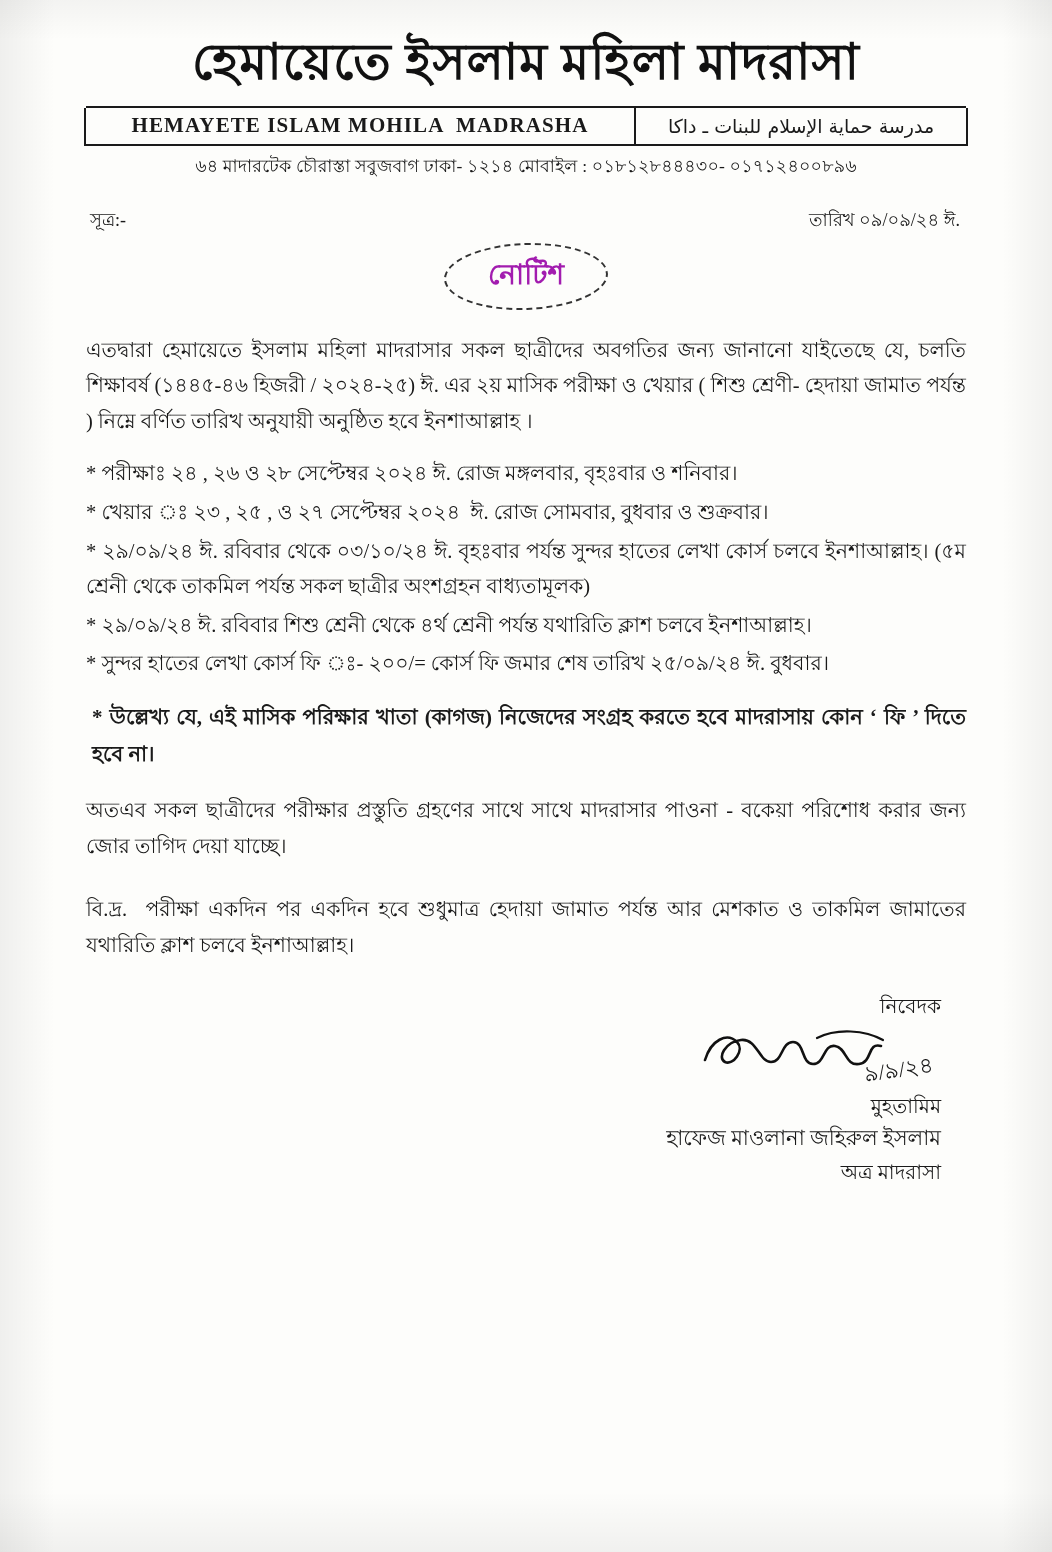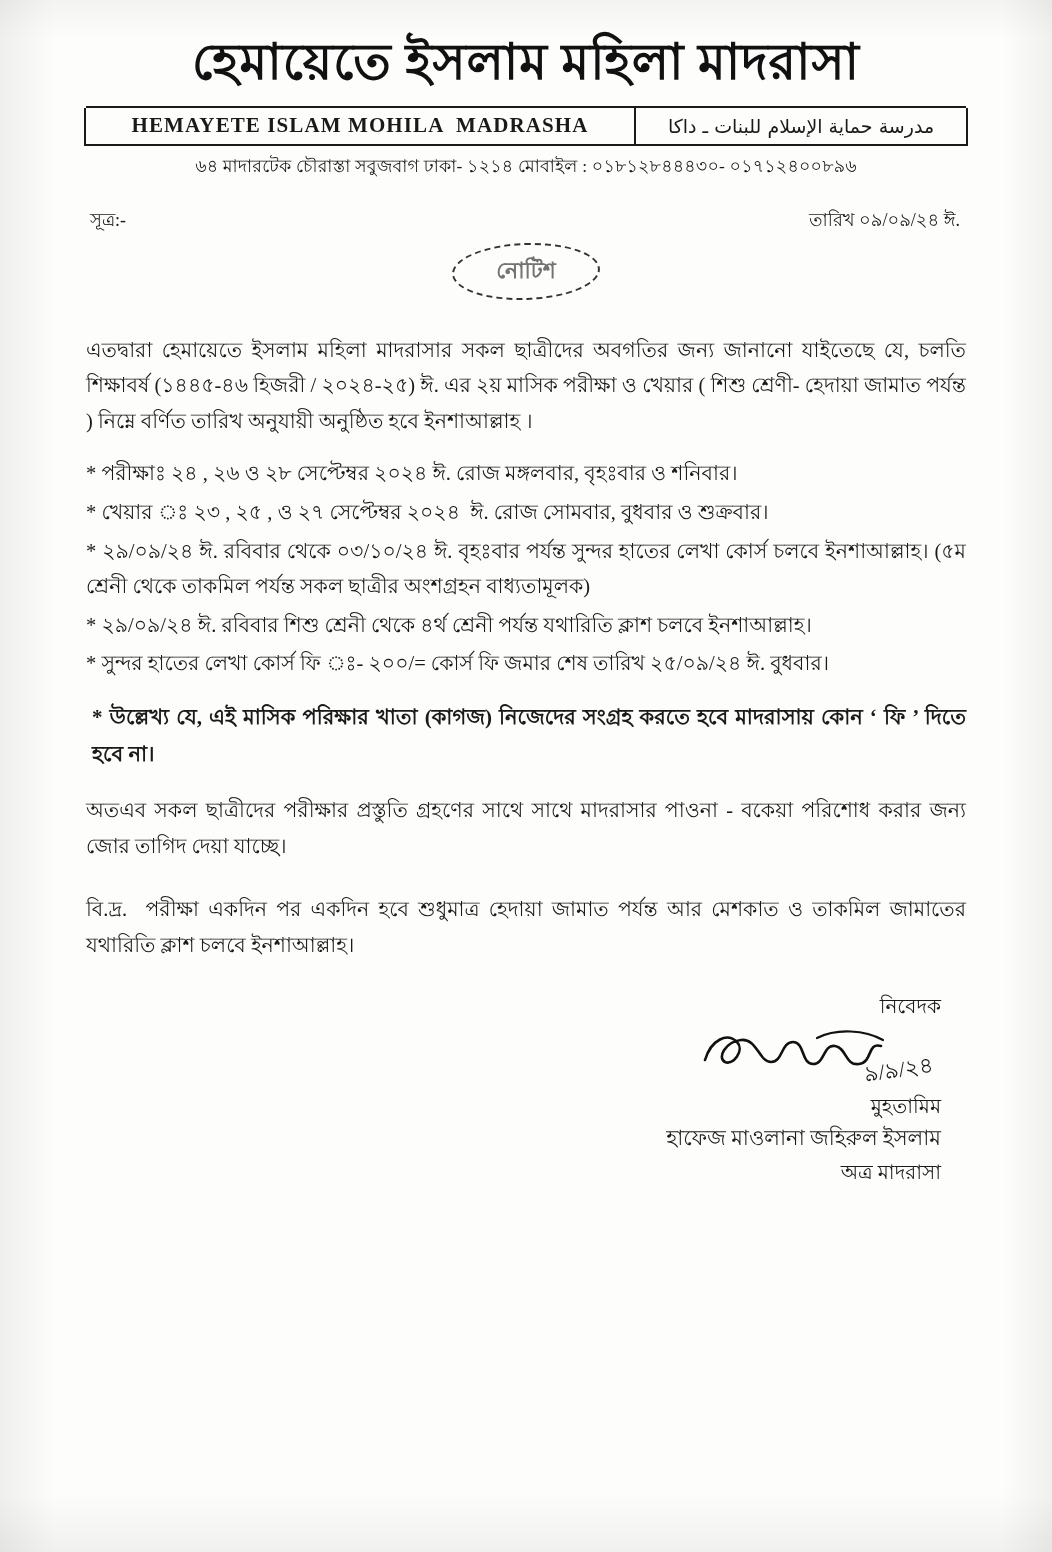--- a/index.html
+++ b/index.html
@@ -103,24 +103,24 @@
 
   .notice-title-wrap {
     text-align: center;
     margin-top: 6px;
     height: 64px;
     position: relative;
   }
   .notice-title {
     display: inline-block;
     position: relative;
-    font-size: 22px;
+    font-size: 28px;
     font-weight: 700;
     padding: 10px 44px;
-    color: #737373;
+    color: #a21caf;
   }
   .notice-title .oval {
     position: absolute;
     left: 0; top: 0; right: 0; bottom: 0;
     border: 2px dashed #333;
     border-radius: 50%;
     transform: rotate(-2deg);
   }
   .notice-title span.txt { position: relative; }
 

